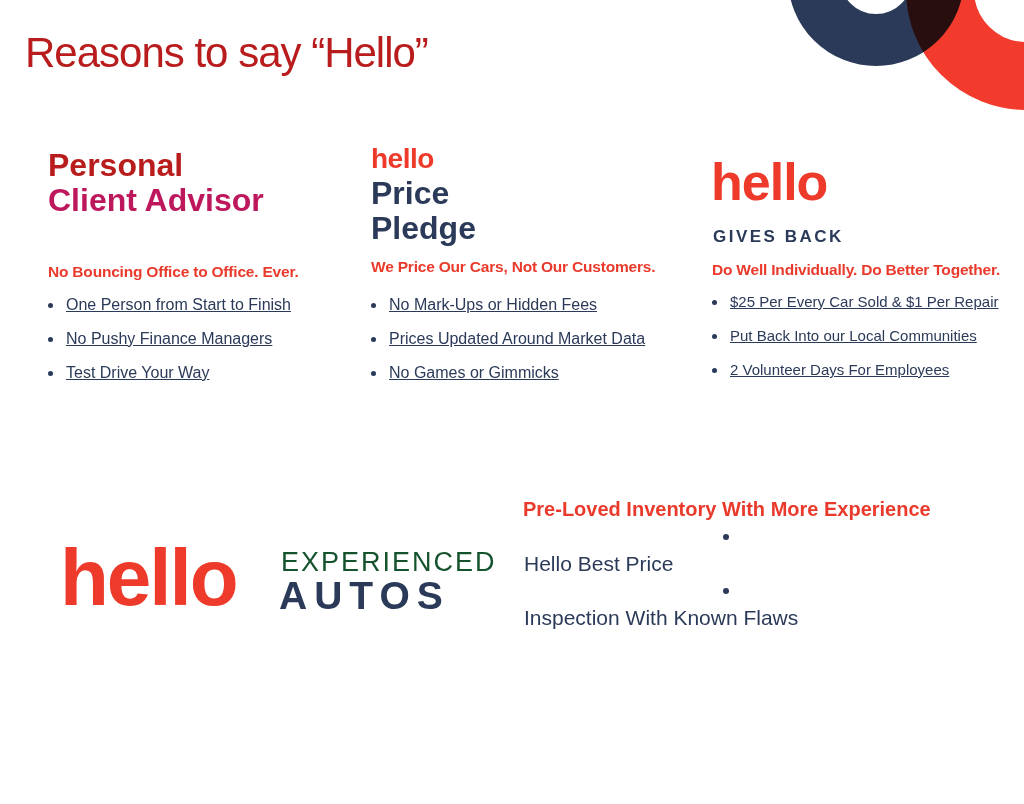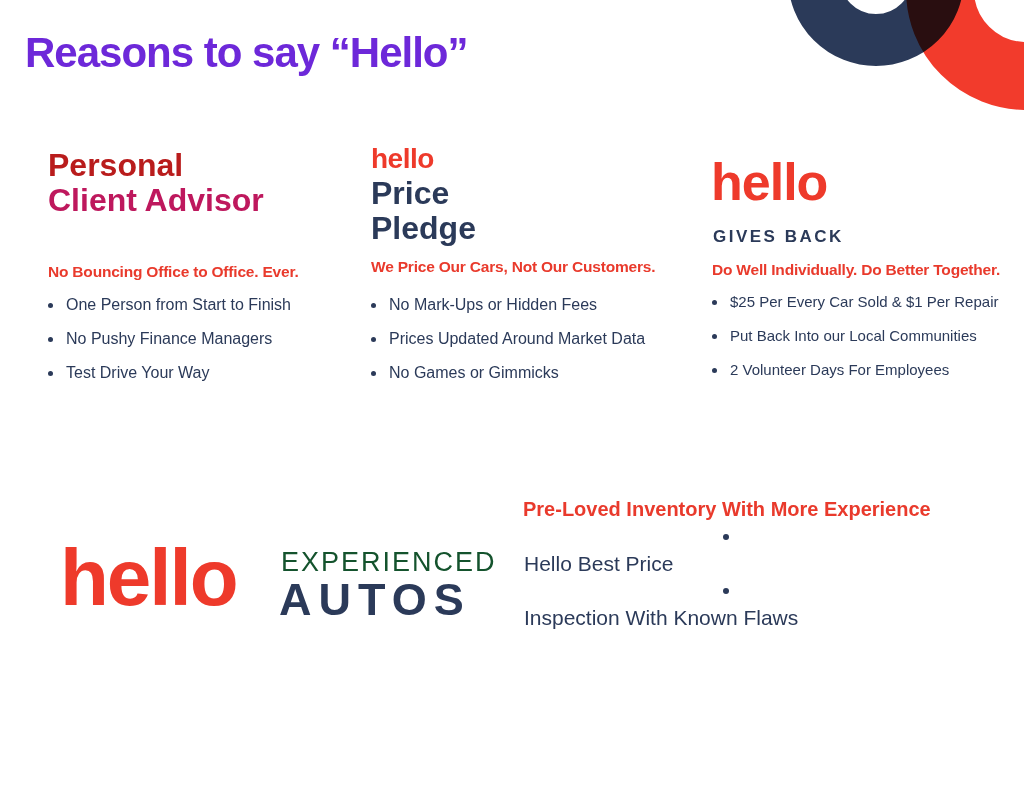--- a/index.html
+++ b/index.html
@@ -18,22 +18,22 @@
     left: 788px; top: -110px; width: 176px; height: 176px;
     border: 52px solid #2b3a59;
   }
   .ring-red {
     left: 906px; top: -130px; width: 240px; height: 240px;
     border: 68px solid #f23b2c;
   }
 
   .title {
     position: absolute; left: 25px; top: 28px;
-    font-size: 42px; font-weight: bold; letter-spacing: -1px;
-    color: #6d28d9; line-height: 1.2; white-space: nowrap;
+    font-size: 42px; font-weight: normal; letter-spacing: -1px;
+    color: #b91c1c; line-height: 1.2; white-space: nowrap;
   }
 
   .h-red   { color: #b91c1c; font-weight: bold; }
   .h-navy  { color: #be185d; font-weight: bold; }
 
   .col1-head { position: absolute; left: 48px; top: 148px; font-size: 32px; line-height: 35px; font-weight: bold; }
   .col2-logo { position: absolute; left: 371px; top: 144px; font-size: 28px; line-height: 30px; font-weight: bold; color: #ee3a2b; letter-spacing: -0.5px; }
   .col2-head { position: absolute; left: 371px; top: 176px; font-size: 32px; line-height: 35px; font-weight: bold; color: #2b3a59; }
   .col3-logo { position: absolute; left: 711px; top: 156px; font-size: 52px; line-height: 52px; font-weight: bold; color: #ee3a2b; letter-spacing: -1px; }
   .col3-logo-sub { position: absolute; left: 713px; top: 227px; font-size: 17px; font-weight: bold; color: #2b3a59; letter-spacing: 2.5px; }
@@ -44,38 +44,38 @@
   }
   .subhead.s1 { left: 48px;  top: 263px; }
   .subhead.s2 { left: 371px; top: 258px; }
   .subhead.s3 { left: 712px; top: 261px; }
 
   ul.bullets { position: absolute; list-style: none; }
   ul.bullets li { display: flex; align-items: baseline; color: #2b3a59; }
   .dot { border-radius: 50%; background: #2b3a59; flex: 0 0 auto; align-self: center; }
 
   ul.col-bullets { width: 330px; }
-  ul.col-bullets li { line-height: 34px; font-size: 16px; white-space: nowrap; }
+  ul.col-bullets li { line-height: 34px; font-size: 16px; white-space: nowrap; text-decoration: underline; }
   ul.col-bullets .dot { width: 5px; height: 5px; margin-right: 13px; }
   ul.b1 { left: 48px;  top: 288px; }
   ul.b2 { left: 371px; top: 288px; }
   ul.b3 { left: 712px; top: 285px; }
   ul.b3 li { font-size: 15px; }
 
   .footer-hello {
     position: absolute; left: 60px; top: 536px;
     font-size: 80px; line-height: 84px; font-weight: bold; color: #ee3a2b; letter-spacing: -2px;
   }
   .footer-experienced {
     position: absolute; left: 281px; top: 547px;
     font-size: 27px; color: #14532d; letter-spacing: 2px; font-weight: normal;
   }
   .footer-autos {
     position: absolute; left: 279px; top: 574px;
-    font-size: 45px; font-weight: bold; color: #2b3a59; letter-spacing: 7px;
+    font-size: 39px; font-weight: bold; color: #2b3a59; letter-spacing: 7px;
   }
 
   .footer-heading {
     position: absolute; left: 523px; top: 497px;
     font-size: 20px; font-weight: bold; color: #e93a2c; line-height: 1.2; white-space: nowrap; text-align: right;
   }
   ul.footer-bullets { left: 524px; top: 534px; width: 420px; }
   ul.footer-bullets li { line-height: 48px; font-size: 21px; white-space: nowrap; flex-direction: column; }
   ul.footer-bullets .dot { width: 6px; height: 6px; margin-right: 17px; }
 </style>

